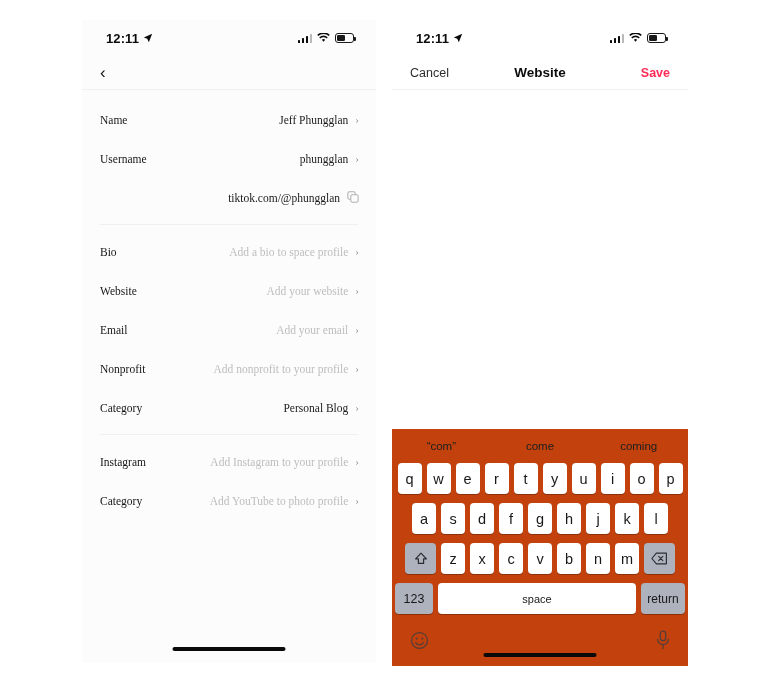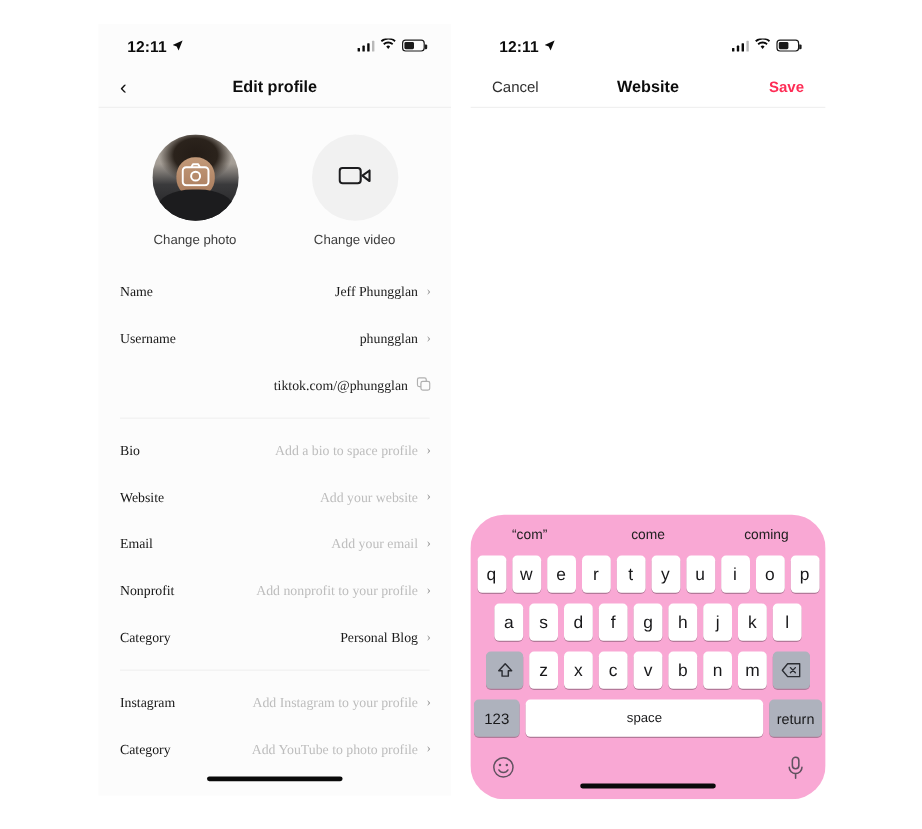--- a/index.html
+++ b/index.html
@@ -142,23 +142,22 @@
   .clear-btn::before, .clear-btn::after {
     content:""; position:absolute; left:50%; top:50%;
     width:7px; height:1.3px; background:#fff; border-radius:1px;
   }
   .clear-btn::before { transform: translate(-50%,-50%) rotate(45deg); }
   .clear-btn::after  { transform: translate(-50%,-50%) rotate(-45deg); }
 
   
   .keyboard {
     position:absolute; left:0; right:0; bottom:0;
-    background:#f9a8d4;
+    background:#c2410c;
     padding-bottom: 2px;
-    border-radius: 28px;
   }
   .predict {
     height: 34px; display:flex; align-items:center;
   }
   .predict .sug {
     flex:1; text-align:center; font-size:11.5px; color:#202020;
     position:relative;
   }
   .predict .sug + .sug::before {
     content:""; position:absolute; left:0; top:7px; bottom:7px;
@@ -220,48 +219,22 @@
           </svg>
         </span>
         <span class="batt">
             <span style="width:50%"></span>
           </span>
       </div>
     </div>
 
     <div class="navbar">
       <span class="back-chevron">‹</span>
-      <span class="nav-title">Edit profile</span>
     </div>
 
-    <div class="media-row">
-      <div class="media-item">
-        <div class="avatar-wrap">
-          <span class="cam-badge">
-            <svg width="24" height="20" viewBox="0 0 26 22">
-              <rect x="1.2" y="4.2" width="23.6" height="16.6" rx="3.2" fill="none" stroke="#fff" stroke-width="1.8"></rect>
-              <path d="M9 4.2l1.6-2.6h4.8l1.6 2.6" fill="none" stroke="#fff" stroke-width="1.8" stroke-linejoin="round"></path>
-              <circle cx="13" cy="12.4" r="4.1" fill="none" stroke="#fff" stroke-width="1.8"></circle>
-            </svg>
-          </span>
-        </div>
-        <div class="media-label">Change photo</div>
-      </div>
-      <div class="media-item">
-        <div class="video-circle">
-          <span>
-            <svg width="28" height="20" viewBox="0 0 30 21">
-              <rect x="1.1" y="4.1" width="18.8" height="13.6" rx="2.6" fill="none" stroke="#1d1d1f" stroke-width="1.9"></rect>
-              <path d="M21.4 10.9l6.4-4.6v9.4z" fill="none" stroke="#1d1d1f" stroke-width="1.9" stroke-linejoin="round"></path>
-            </svg>
-          </span>
-        </div>
-        <div class="media-label">Change video</div>
-      </div>
-    </div>
 
     <div class="fields" id="left-fields">
         <div class="field-row">
           <span class="field-label">Name</span>
           <div class="field-right">
             <span class="field-value">Jeff Phungglan</span>
             <span class="chev">›</span>
           </div>
         </div>
         <div class="field-row">

